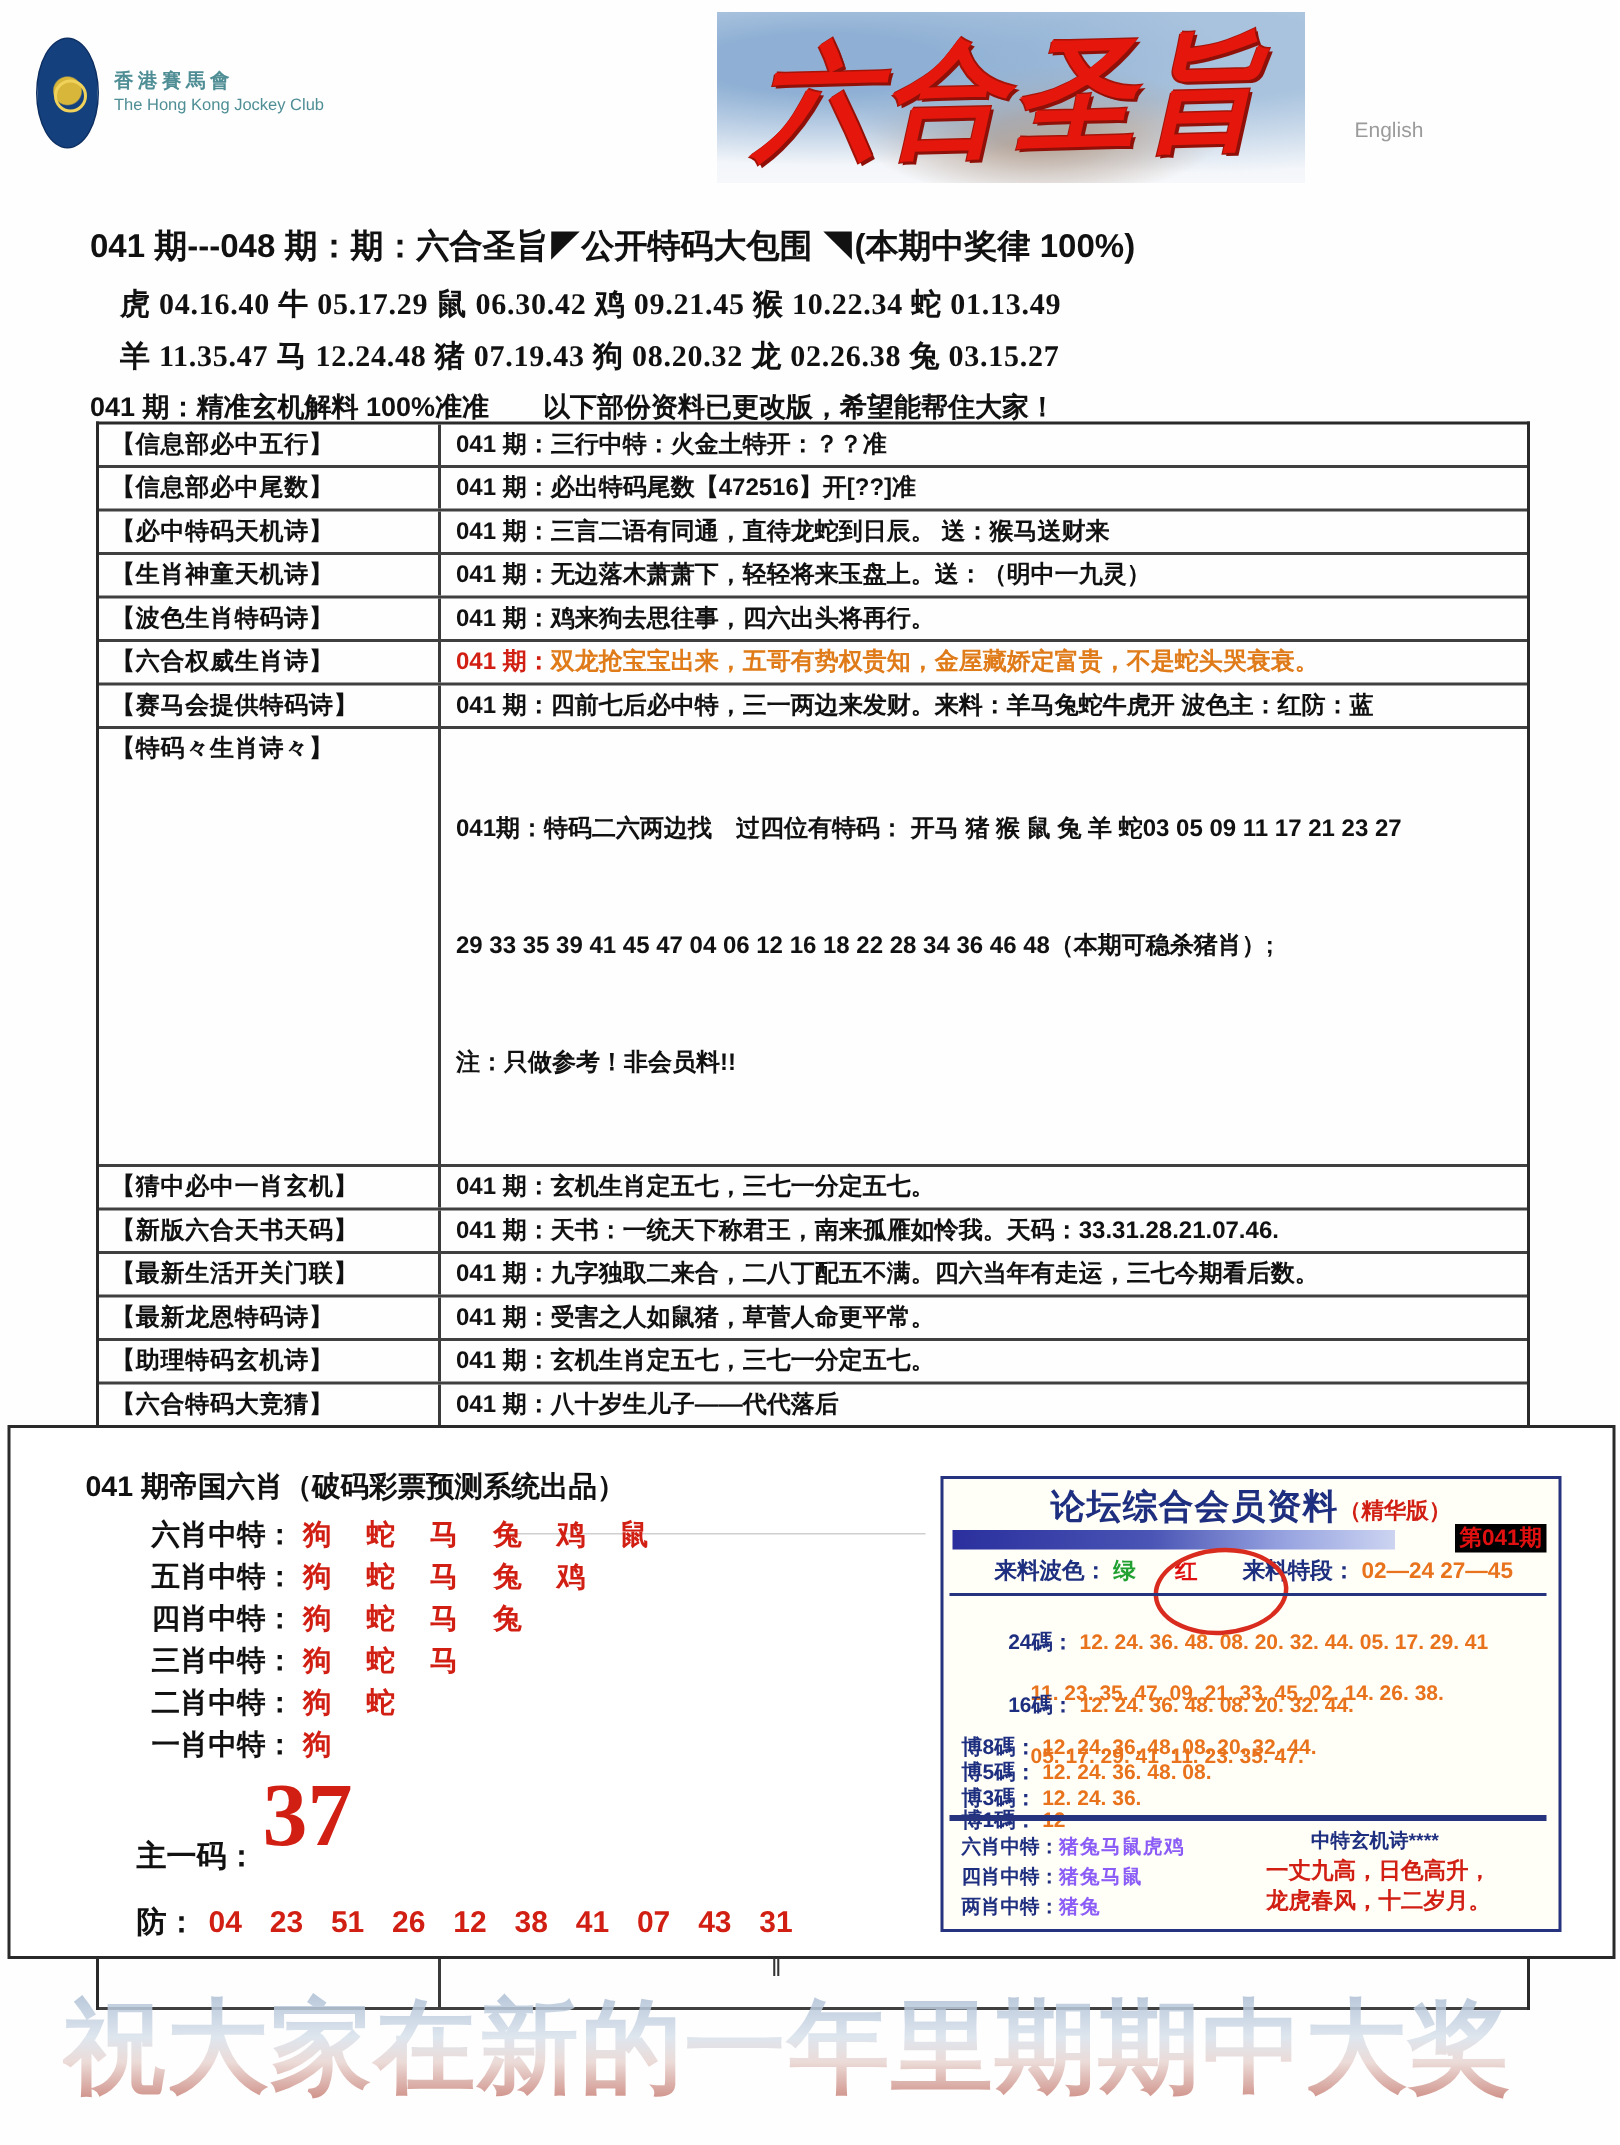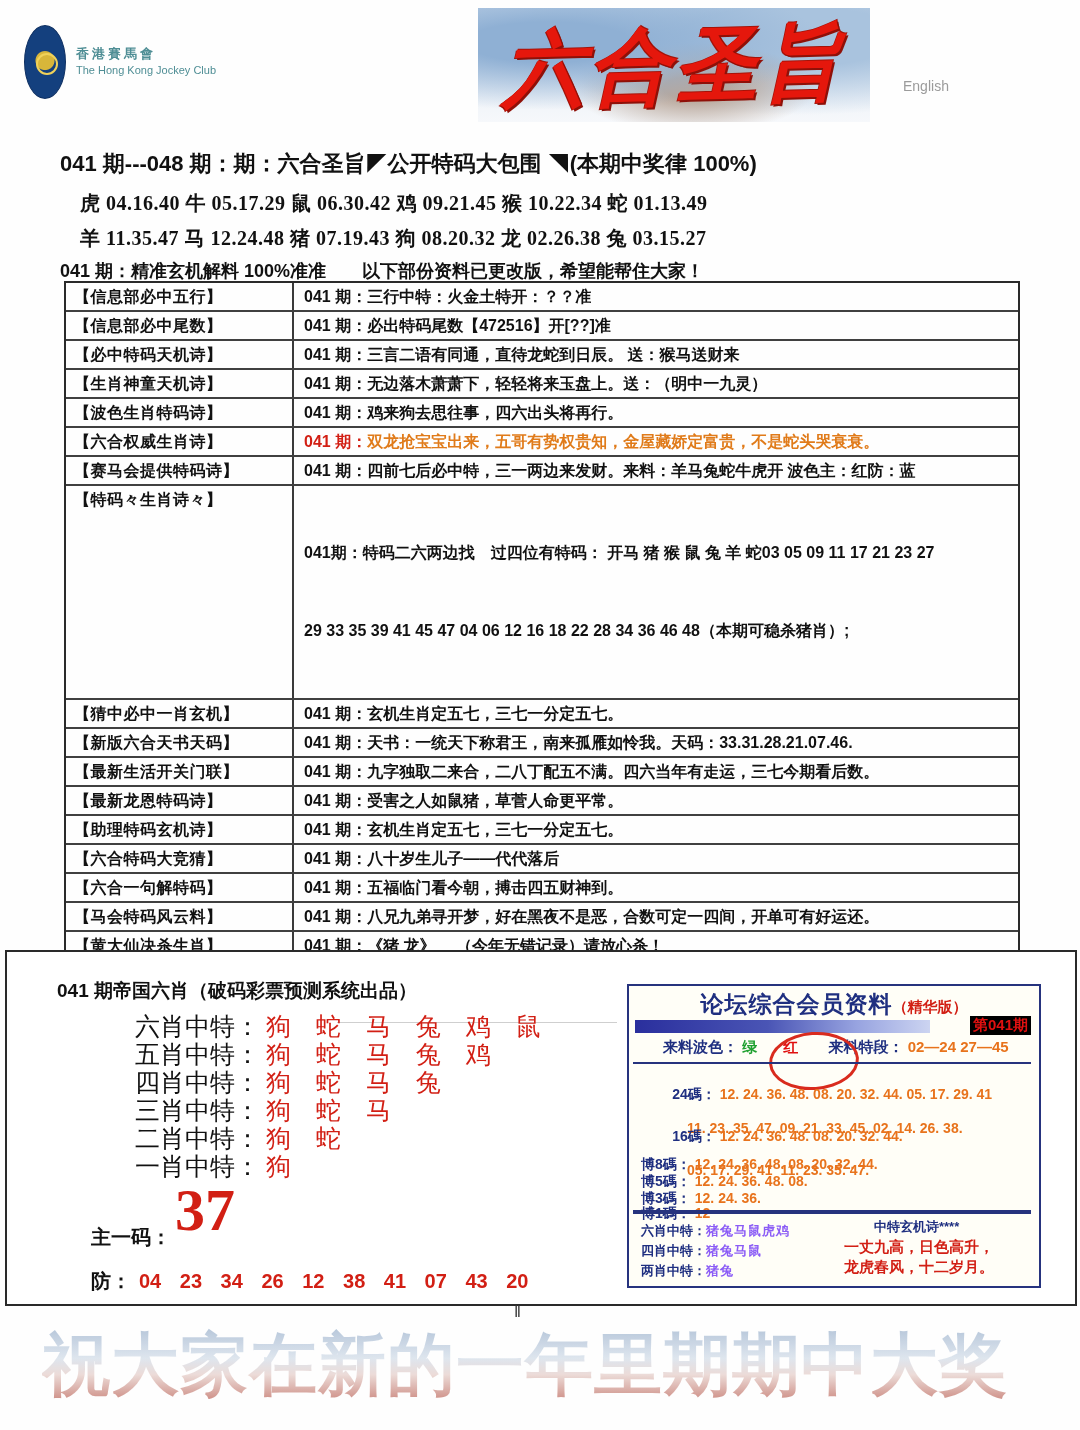--- a/index.html
+++ b/index.html
@@ -40,21 +40,21 @@
   .tlabel{width:214px;flex:0 0 auto;border-right:2px solid #3a3a3a;padding:2px 4px 2px 8px;
      font-weight:bold;font-size:16px;line-height:23px;letter-spacing:0.5px;}
   .tcontent{flex:1;padding:2px 6px 2px 10px;font-weight:bold;font-size:16px;line-height:23px;white-space:pre-wrap;}
   .tall .tcontent{line-height:26px;}
   .red-txt{color:#d21f14;}
   .orange-txt{color:#e07b1a;}
 
   
   .bottom-box{position:absolute;left:5px;top:950px;width:1068px;height:352px;border:2px solid #2a2a2a;background:#fff;}
   .bl-title{position:absolute;left:50px;top:26px;font-size:19px;font-weight:bold;}
-  .bl-row{position:absolute;left:94px;font-size:25px;font-weight:normal;white-space:nowrap;margin-left:34px;}
+  .bl-row{position:absolute;left:94px;font-size:19px;font-weight:bold;white-space:nowrap;}
   .bl-row .bl-val{color:#d21f14;letter-spacing:9px;margin-left:6px;}
   .bl-faint-line{position:absolute;left:330px;top:70px;width:280px;height:1px;background:#cfcfcf;}
   .main-code-label{position:absolute;left:84px;top:272px;font-size:20px;font-weight:bold;}
   .main-code-value{position:absolute;left:168px;top:224px;font-size:60px;font-weight:bold;color:#d21f14;
      font-family:"Liberation Serif",serif;}
   .guard-row{position:absolute;left:84px;top:316px;font-size:20px;font-weight:bold;}
   .guard-row .guard-vals{color:#d21f14;word-spacing:13px;margin-left:8px;}
 
   
   .member{position:absolute;left:620px;top:32px;width:410px;height:300px;border:2px solid #26337e;background:#fffef7;}
@@ -143,20 +143,21 @@
     </div>
     <div class="trow">
       <div class="tlabel">【赛马会提供特码诗】</div>
       <div class="tcontent">041 期：四前七后必中特，三一两边来发财。来料：羊马兔蛇牛虎开 波色主：红防：蓝</div>
     </div>
     <div class="trow tall">
       <div class="tlabel">【特码々生肖诗々】</div>
       <div class="tcontent">
         <div>041期：特码二六两边找　过四位有特码： 开马 猪 猴 鼠 兔 羊 蛇03 05 09 11 17 21 23 27</div>
         <div>29 33 35 39 41 45 47 04 06 12 16 18 22 28 34 36 46 48（本期可稳杀猪肖）;</div>
+        <div>注：只做参考！非会员料!!</div>
       </div>
     </div>
     <div class="trow">
       <div class="tlabel">【猜中必中一肖玄机】</div>
       <div class="tcontent">041 期：玄机生肖定五七，三七一分定五七。</div>
     </div>
     <div class="trow">
       <div class="tlabel">【新版六合天书天码】</div>
       <div class="tcontent">041 期：天书：一统天下称君王，南来孤雁如怜我。天码：33.31.28.21.07.46.</div>
     </div>
@@ -215,21 +216,21 @@
 
     <div class="bl-row" style="top:58px;"><span>六肖中特：</span><span class="bl-val">狗 蛇 马 兔 鸡 鼠</span></div>
     <div class="bl-row" style="top:86px;"><span>五肖中特：</span><span class="bl-val">狗 蛇 马 兔 鸡</span></div>
     <div class="bl-row" style="top:114px;"><span>四肖中特：</span><span class="bl-val">狗 蛇 马 兔</span></div>
     <div class="bl-row" style="top:142px;text-align:center;"><span>三肖中特：</span><span class="bl-val">狗 蛇 马</span></div>
     <div class="bl-row" style="top:170px;"><span>二肖中特：</span><span class="bl-val">狗 蛇</span></div>
     <div class="bl-row" style="top:198px;"><span>一肖中特：</span><span class="bl-val">狗</span></div>
 
     <div class="main-code-label">主一码：</div>
     <div class="main-code-value">37</div>
-    <div class="guard-row"><span>防：</span><span class="guard-vals">04 23 34 26 12 38 41 07 43 20</span></div>
+    <div class="guard-row"><span>防：</span><span class="guard-vals">04 23 51 26 12 38 41 07 43 31</span></div>
 
     <div class="member">
       <div class="m-title"><span class="m-title-main">论坛综合会员资料</span><span class="m-title-suffix">（精华版）</span></div>
       <div class="m-bar"></div>
       <div class="m-issue">第041期</div>
 
       <div class="m-bose">
         <span class="m-navy">来料波色：</span>
         <span class="m-green">绿</span>
         <span class="m-red" style="margin-left:22px;">红</span>

